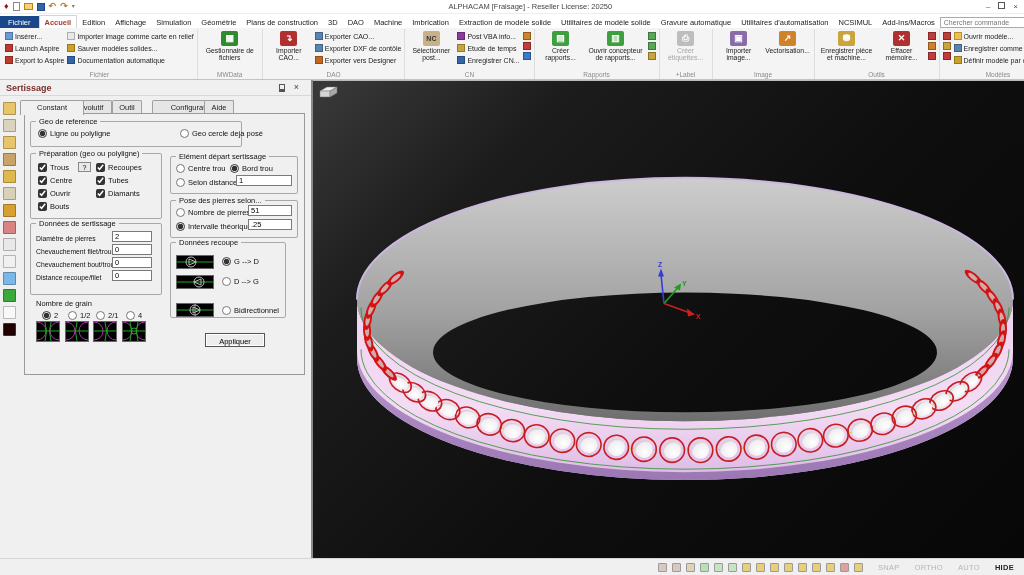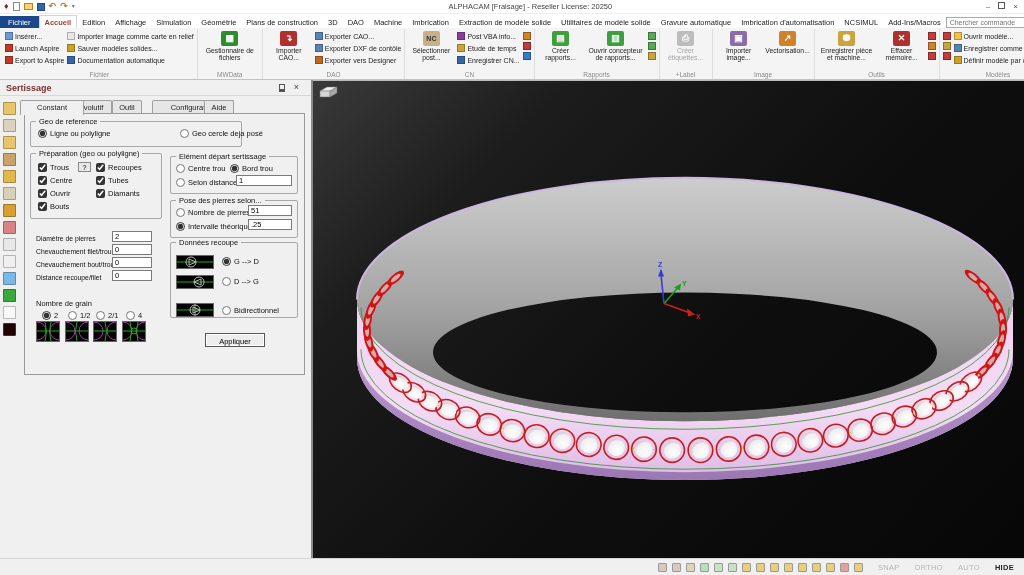--- a/index.html
+++ b/index.html
@@ -110,21 +110,21 @@
     <span class="mtab">Simulation</span>
     <span class="mtab">Géométrie</span>
     <span class="mtab">Plans de construction</span>
     <span class="mtab">3D</span>
     <span class="mtab">DAO</span>
     <span class="mtab">Machine</span>
     <span class="mtab">Imbrication</span>
     <span class="mtab">Extraction de modèle solide</span>
     <span class="mtab">Utilitaires de modèle solide</span>
     <span class="mtab">Gravure automatique</span>
-    <span class="mtab">Imbrication d'automatisation</span>
+    <span class="mtab">Utilitaires d'automatisation</span>
     <span class="mtab">NCSIMUL</span>
     <span class="mtab">Add-Ins/Macros</span>
     <div class="menubar-right">
       <div class="searchbox">
         <input placeholder="Chercher commande" style="">
 
       </div>
 
     </div>
   </div>
@@ -419,20 +419,23 @@
           <input type="radio" name="pose" style="">
           <span>Nombre de pierres</span>
         </label>
       <input class="tin" style="left: 248px; top: 125px; width: 44px;" value="51">
       <label class="pitem" style="left:176px;top:142px">
           <input type="radio" name="pose" checked="checked" style="">
           <span>Intervalle théorique</span>
         </label>
       <input class="tin" style="left: 248px; top: 139px; width: 44px;" value=".25">
 
+      <div class="gb" style="left:30px;top:143px;width:132px;height:72px">
+        <span class="gb-t">Données de sertissage</span>
+      </div>
       <span class="flabel" style="left:36px;top:155px">Diamètre de pierres</span>
       <input class="tin" style="left: 112px; top: 151px; width: 40px;" value="2">
       <span class="flabel" style="left:36px;top:168px">Chevauchement filet/trou</span>
       <input class="tin" style="left: 112px; top: 164px; width: 40px;" value="0">
       <span class="flabel" style="left:36px;top:181px">Chevauchement bout/trou</span>
       <input class="tin" style="left: 112px; top: 177px; width: 40px;" value="0">
       <span class="flabel" style="left:36px;top:194px">Distance recoupe/filet</span>
       <input class="tin" style="left: 112px; top: 190px; width: 40px;" value="0">
 
       <span class="flabel" style="left:36px;top:219px;font-size:7.5px">Nombre de grain</span>
@@ -480,21 +483,21 @@
       <div class="thumb" style="left:122px;top:241px;width:24px;height:21px">
         <svg width="22" height="19" viewBox="0 0 22 19">
             <circle cx="0" cy="9" r="9" fill="none" stroke="#b030b0" stroke-width="1"></circle>
             <circle cx="22" cy="9" r="9" fill="none" stroke="#b030b0" stroke-width="1"></circle>
             <line x1="0" y1="9" x2="22" y2="9" stroke="#1faa1f" stroke-width="1"></line>
             <path d="M7 0 Q10 9 7 19 M15 0 Q12 9 15 19" fill="none" stroke="#1faa1f" stroke-width="1"></path>
             <circle cx="11" cy="9" r="3" fill="none" stroke="#1faa1f" stroke-width="1"></circle>
           </svg>
       </div>
 
-      <div class="gb" style="left:170px;top:162px;width:128px;height:76px">
+      <div class="gb" style="left:170px;top:162px;width:116px;height:76px">
         <span class="gb-t">Données recoupe</span>
       </div>
       <div class="thumb" style="left:176px;top:175px;width:38px;height:14px">
         <svg width="36" height="12" viewBox="0 0 36 12">
             <line x1="0" y1="6" x2="36" y2="6" stroke="#1faa1f" stroke-width="1.2"></line>
             <circle cx="14" cy="6" r="5" fill="none" stroke="#bbb" stroke-width="1"></circle>
             <path d="M12 3 L19 6 L12 9 Z" fill="none" stroke="#bbb" stroke-width="1"></path>
           </svg>
       </div>
       <label class="pitem" style="left:222px;top:177px">

